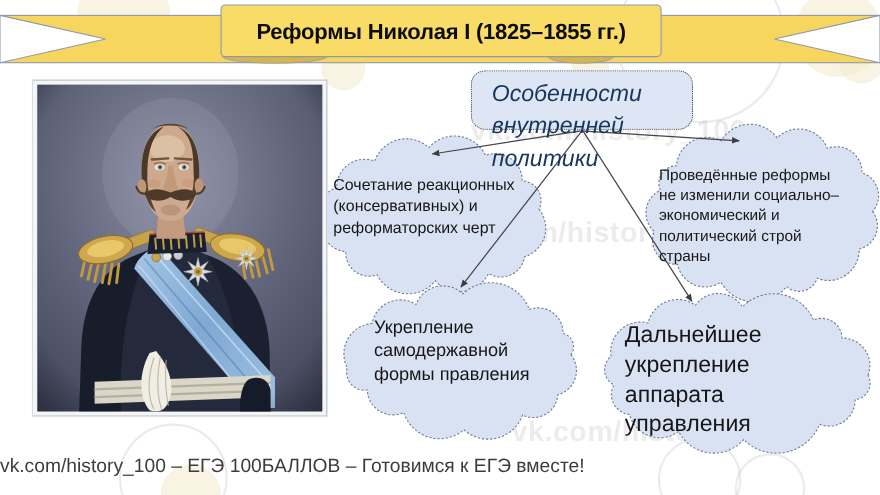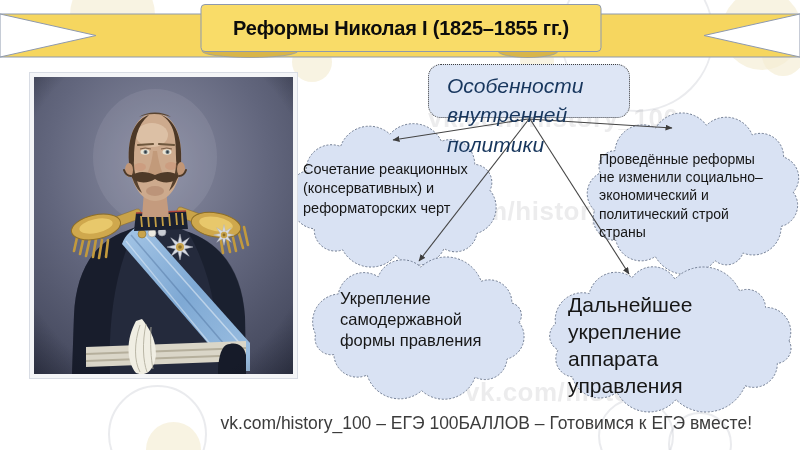--- a/index.html
+++ b/index.html
@@ -36,21 +36,21 @@
   .band{fill:var(--accent-yellow,#F6D65F);}
   .panel{fill:var(--panel-yellow,#F9DC68);}
   .fold{fill:var(--ribbon-fold,#D8B549);}
   .banner-title{font-family:"Liberation Sans","DejaVu Sans",sans-serif;font-weight:bold;
             font-size:20px;letter-spacing:-0.2px;fill:#0C0C0C;}
   
   .portrait{position:absolute;left:30px;top:73px;width:267px;height:305px;box-sizing:border-box;
             border:4px solid #F4F5F7;box-shadow:0 0 0 1px #D8DCE4;z-index:5;background:#474B5F;}
   .portrait svg{display:block;}
   
-  .footer{position:absolute;left:0;top:413px;width:752px;text-align:right;
+  .footer{position:absolute;left:0;top:413px;width:752px;text-align:left;
           font-size:17.5px;color:var(--footer-text,#3C3C3C);z-index:5;}
 </style>
 </head>
 <body>
 
 <div class="stage">
 
   <div class="decor cream" style="left:70px;top:-28px;width:85px;height:85px;"></div>
   <div class="decor cream" style="left:292px;top:42px;width:40px;height:40px;"></div>
   <div class="decor cream" style="left:520px;top:44px;width:34px;height:34px;"></div>

